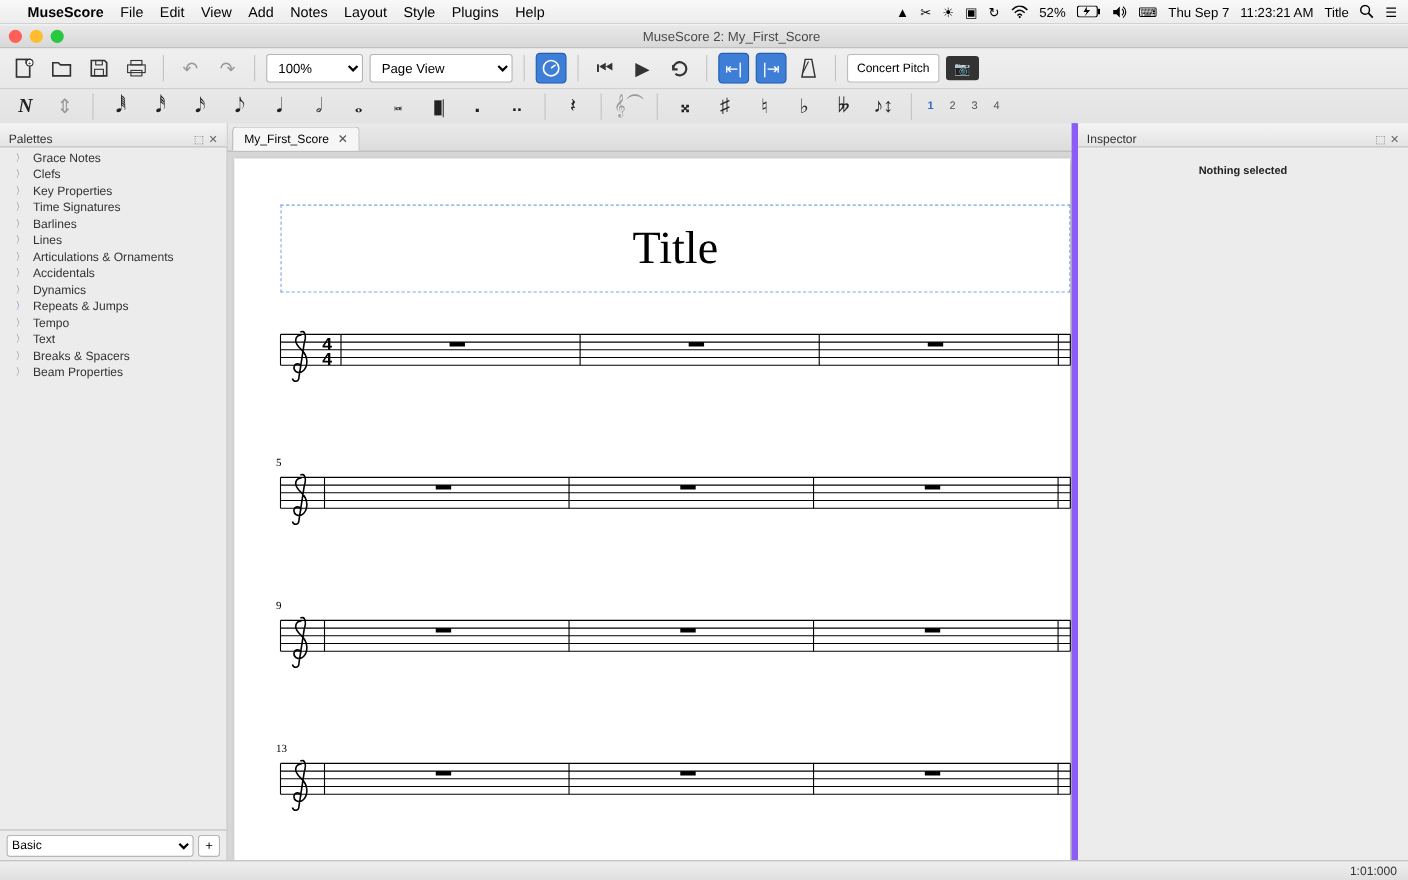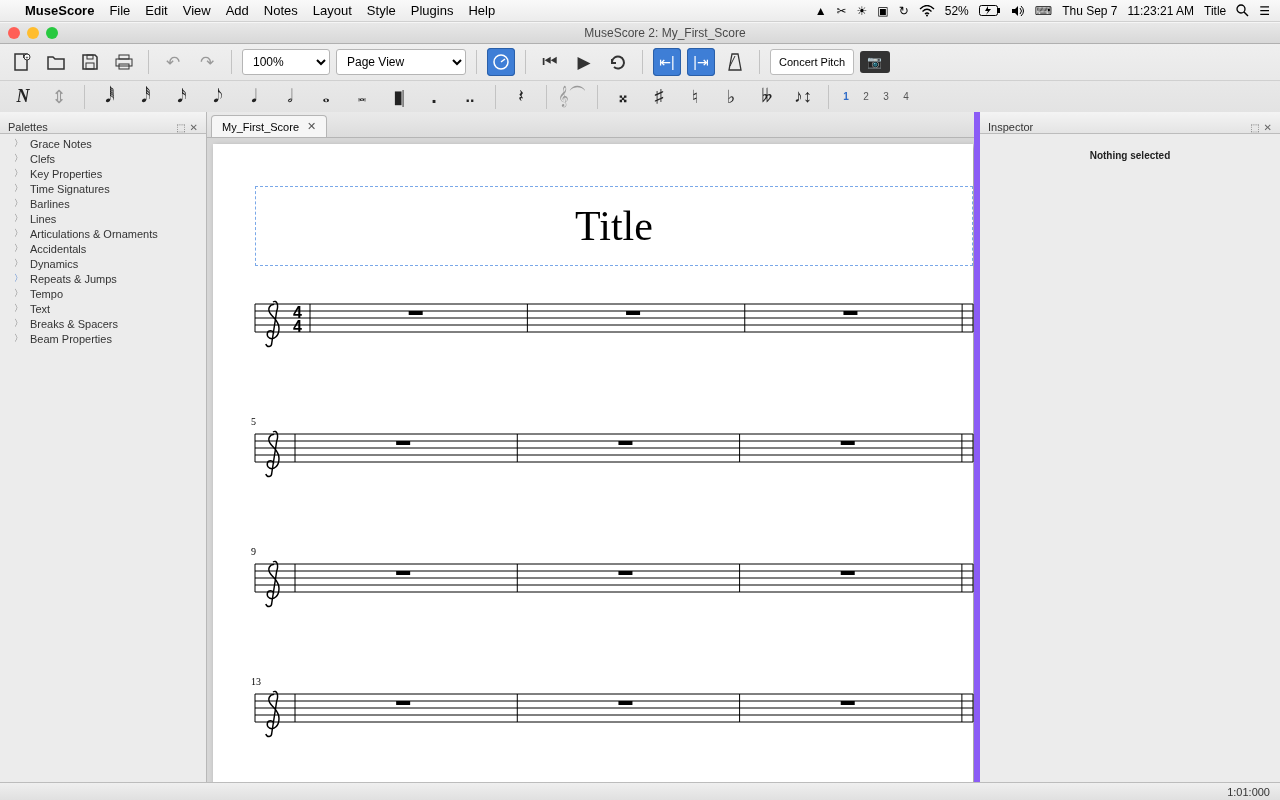--- a/index.html
+++ b/index.html
@@ -296,20 +296,24 @@
         </div>
         <div class="palette-item">
           <span class="chev">〉</span>
           <span>Breaks &amp; Spacers</span>
         </div>
         <div class="palette-item">
           <span class="chev">〉</span>
           <span>Beam Properties</span>
         </div>
       </div>
+    <div class="palette-footer">
+      <select><option>Basic</option></select>
+      <div class="addbtn">+</div>
+    </div>
   </div>
 
   <div class="center">
     <div class="doc-tabs">
       <div class="doc-tab">
         <span>My_First_Score</span>
         <span class="x">✕</span>
       </div>
     </div>
     <div class="score-scroll">

